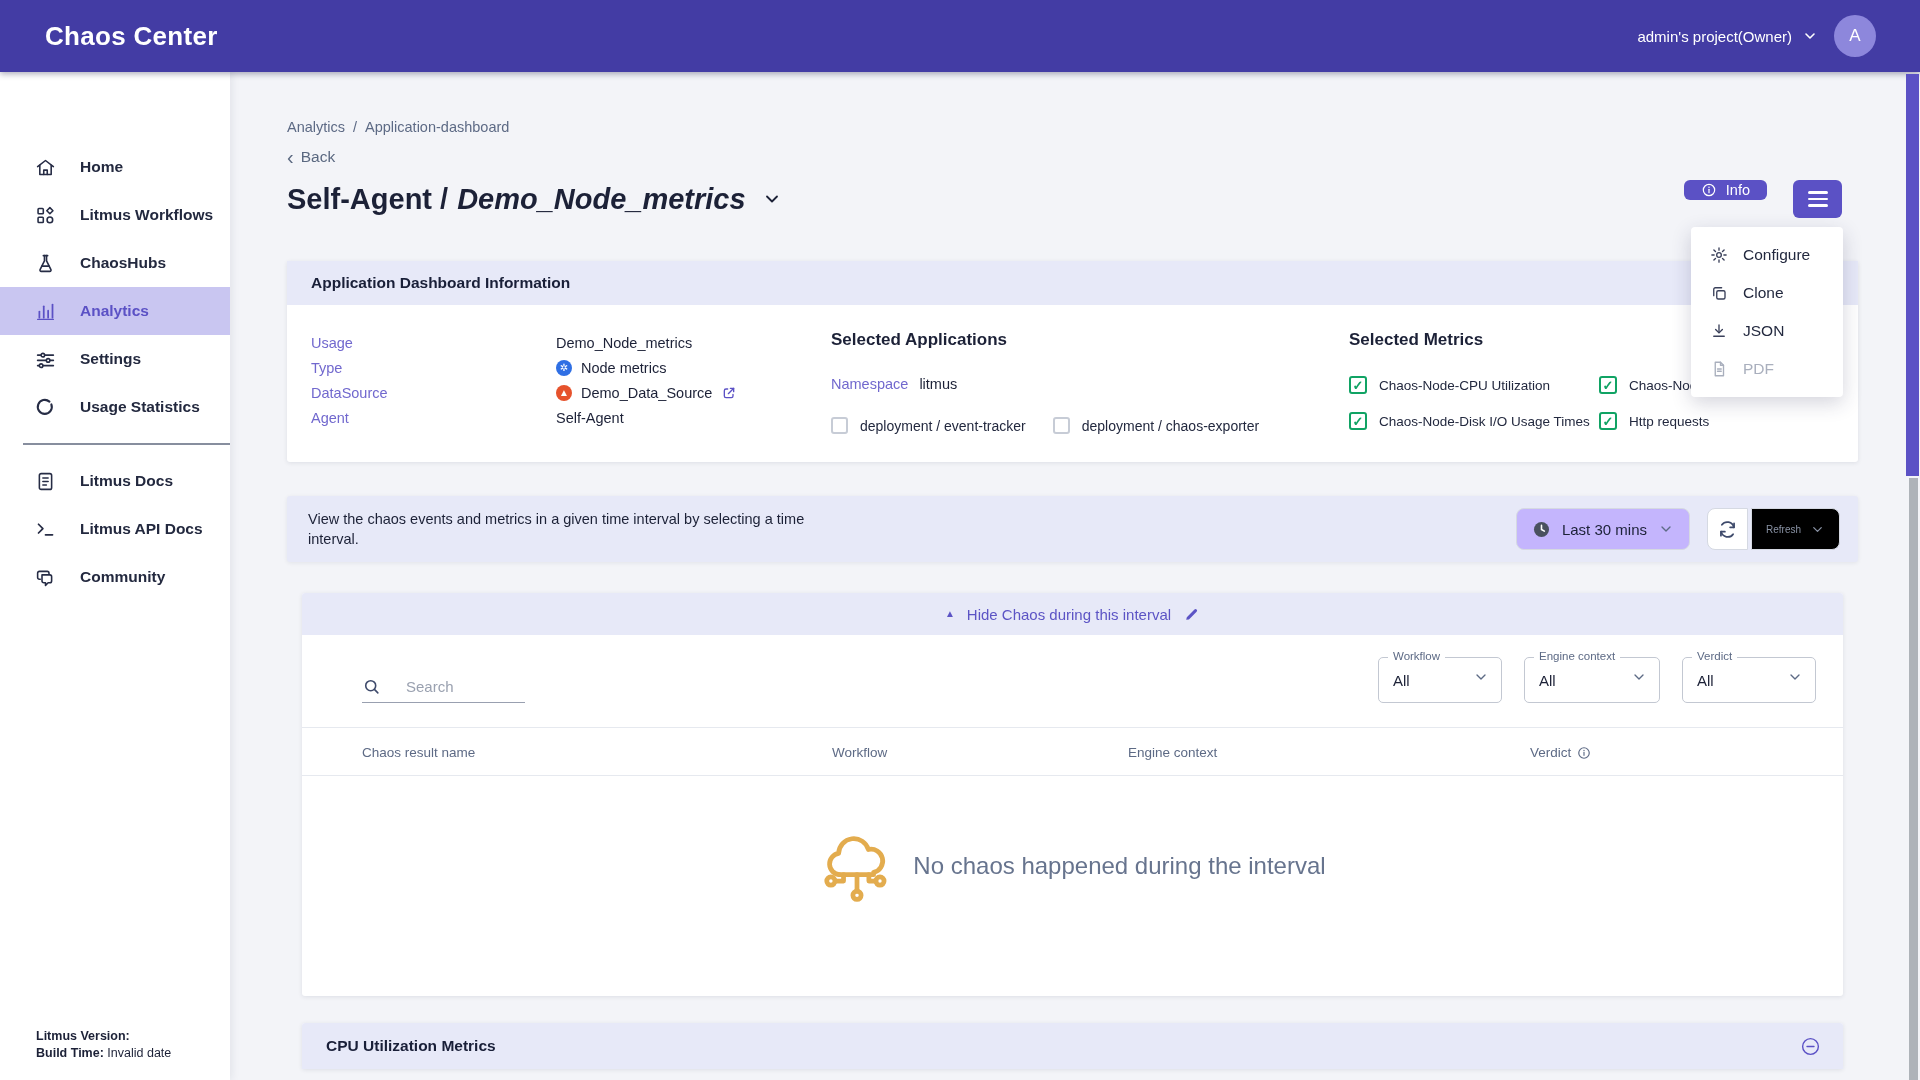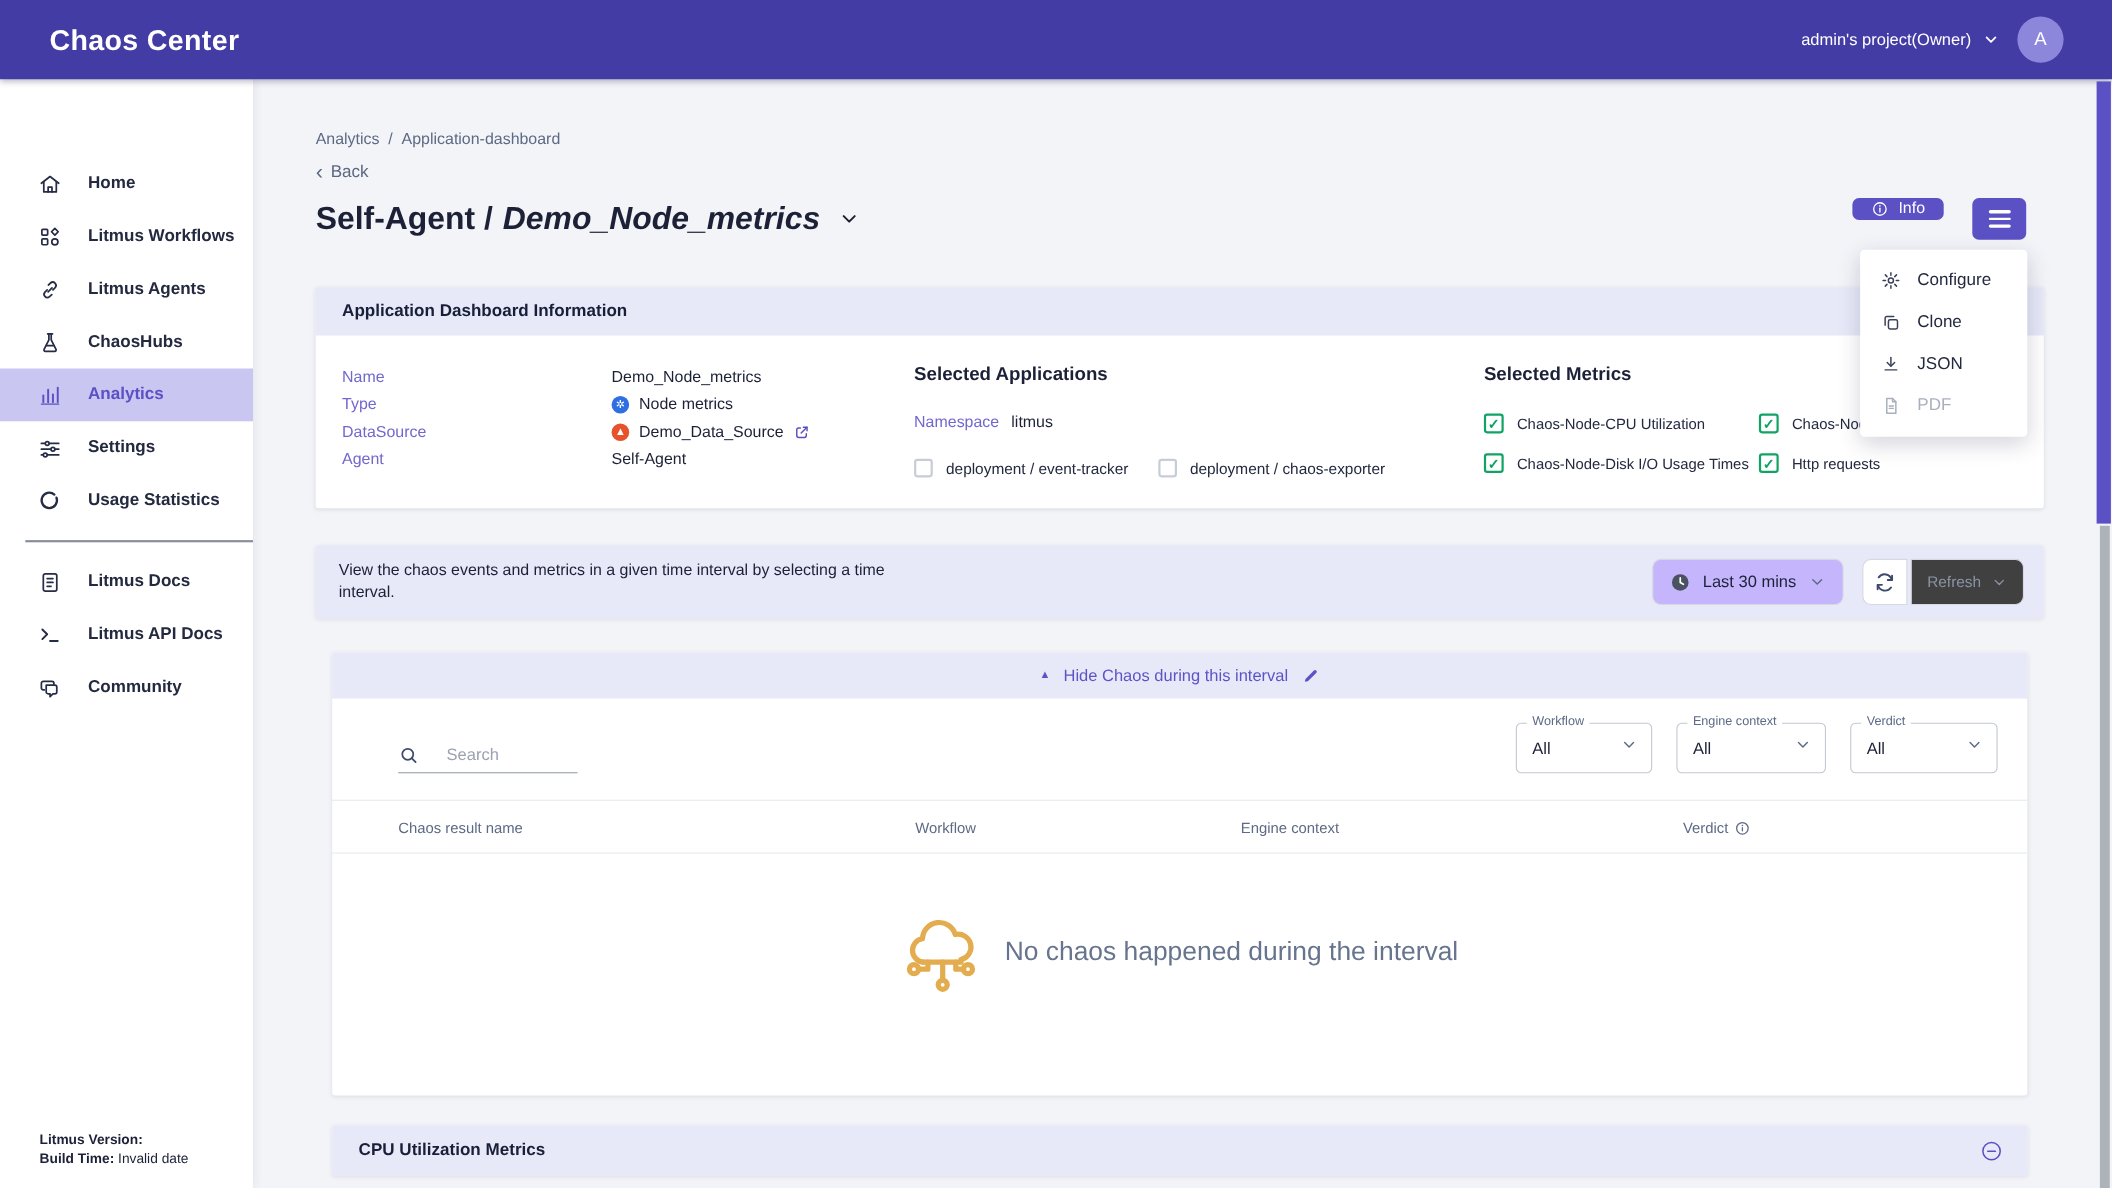--- a/index.html
+++ b/index.html
@@ -100,22 +100,22 @@
   .time-controls { margin-left:auto; display:flex; align-items:center; gap:17px; }
   .range-box { height:42px; background:#c4b5fd; border:1px solid #D5D9E2; border-radius:8px;
     display:flex; align-items:center; gap:11px; padding:0 15px; cursor:pointer; }
   .clock-icon { width:19px; height:19px; }
   .range-label { font-size:15px; color:#1C2137; }
   .chev-grey { color:#5D6A85; }
   .refresh-group { display:flex; gap:3px; }
   .refresh-icon-box { width:41px; height:42px; background:#fff; border:1px solid #D5D9E2;
     border-radius:8px 0 0 8px; display:flex; align-items:center; justify-content:center; cursor:pointer; }
   .refresh-icon-box svg { width:21px; height:21px; color:#3E4A6B; }
-  .refresh-label-box { height:42px; background:#404040; border:1px solid #D5D9E2; border-radius:0 8px 8px 0;
-    display:flex; align-items:center; gap:9px; padding:0 14px; color:#8A93A5; font-size:14px; cursor:pointer; }
+  .refresh-label-box { height:42px; background:#000000; border:1px solid #D5D9E2; border-radius:0 8px 8px 0;
+    display:flex; align-items:center; gap:9px; padding:0 14px; color:#8A93A5; font-size:10px; cursor:pointer; }
 
   
   .chaos-card { margin:31px 15px 0; }
   .toggle-bar { background:#E7E9F8; height:42px; display:flex; align-items:center; justify-content:center;
     gap:12px; color:#5C54C5; font-size:15px; cursor:pointer; border-radius:3px 3px 0 0; }
   .toggle-tri { font-size:10px; line-height:10px; }
   .pencil-icon { width:17px; height:17px; color:#5C54C5; cursor:pointer; }
   .filter-row { display:flex; align-items:flex-end; justify-content:space-between; padding:22px 27px 24px 60px; }
   .search-field { display:flex; align-items:center; gap:23px; border-bottom:1px solid #99A0B0; padding-bottom:6px; width:163px; }
   .search-field svg { width:19px; height:19px; color:#3E4A6B; flex:none; }
@@ -186,30 +186,20 @@
           <path d="M17 3l3.5 3.5L17 10l-3.5-3.5z"></path>
           <rect x="3.5" y="14" width="6" height="6" rx="1"></rect>
           <circle cx="17" cy="17" r="3.2"></circle>
         </svg>
       </span>
     <span>Litmus Workflows</span>
   </div>
   <div class="side-item">
     <span class="s-icon">
         <svg viewBox="0 0 24 24" width="21" height="21" fill="none" stroke="currentColor" stroke-width="1.8" stroke-linecap="round" stroke-linejoin="round">
-          <path d="M10 14l4-4"></path>
-          <path d="M9 12l-2.3 2.3a3.4 3.4 0 0 0 4.8 4.8L13.8 17"></path>
-          <path d="M15 12l2.3-2.3a3.4 3.4 0 0 0-4.8-4.8L10.2 7"></path>
-        </svg>
-      </span>
-    <span>Litmus Agents</span>
-  </div>
-  <div class="side-item">
-    <span class="s-icon">
-        <svg viewBox="0 0 24 24" width="21" height="21" fill="none" stroke="currentColor" stroke-width="1.8" stroke-linecap="round" stroke-linejoin="round">
           <path d="M9.5 3h5"></path>
           <path d="M10.8 3v6L5.8 19a1.4 1.4 0 0 0 1.3 2h9.8a1.4 1.4 0 0 0 1.3-2l-5-10V3"></path>
           <path d="M8 15h8"></path>
         </svg>
       </span>
     <span>ChaosHubs</span>
   </div>
   <div class="side-item active">
     <span class="s-icon">
         <svg viewBox="0 0 24 24" width="21" height="21" fill="none" stroke="currentColor" stroke-width="2" stroke-linecap="round">
@@ -364,21 +354,21 @@
       </div>
     </div>
   </div>
 
   <div class="card info-card">
     <div class="card-strip">Application Dashboard Information</div>
     <div class="info-body">
 
       <div>
         <div class="cfg-row">
-          <span class="cfg-label">Name</span>
+          <span class="cfg-label">Usage</span>
           <span class="cfg-value">Demo_Node_metrics</span>
         </div>
         <div class="cfg-row">
           <span class="cfg-label">Type</span>
           <span class="cfg-value">
             <span class="dot-icon dot-blue">✲</span>
             <span>Node metrics</span>
           </span>
         </div>
         <div class="cfg-row">

